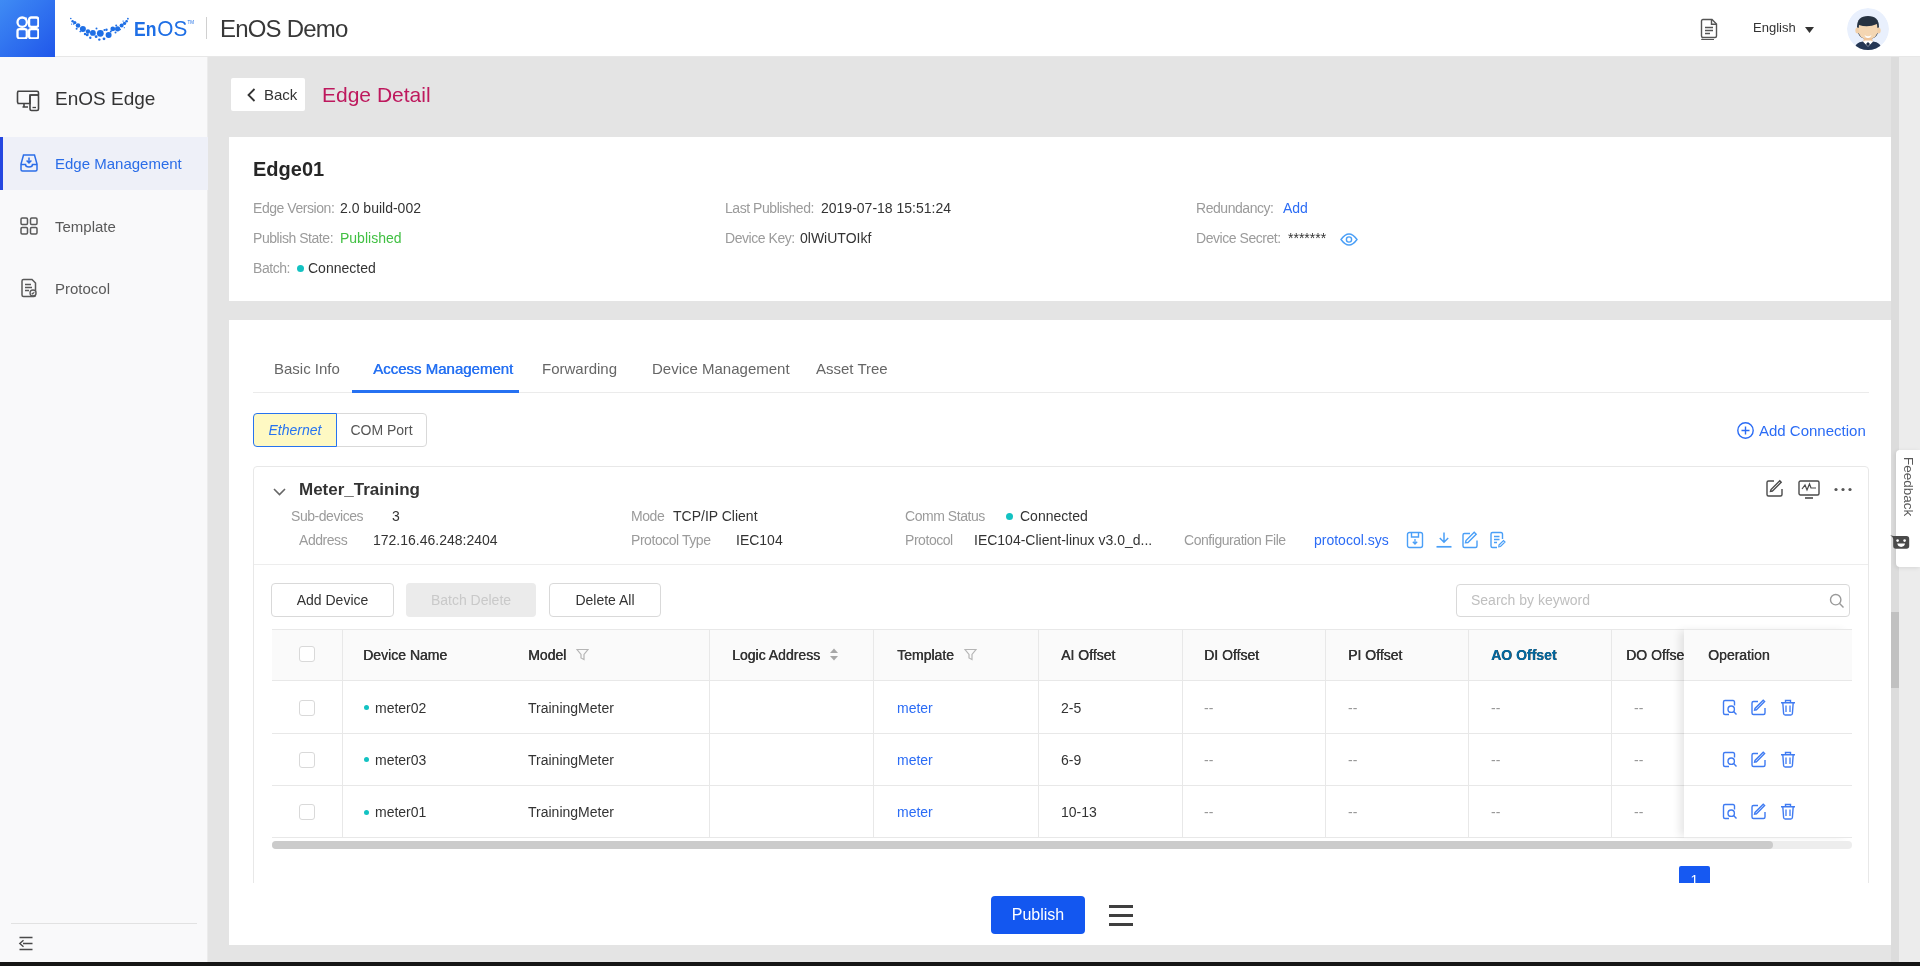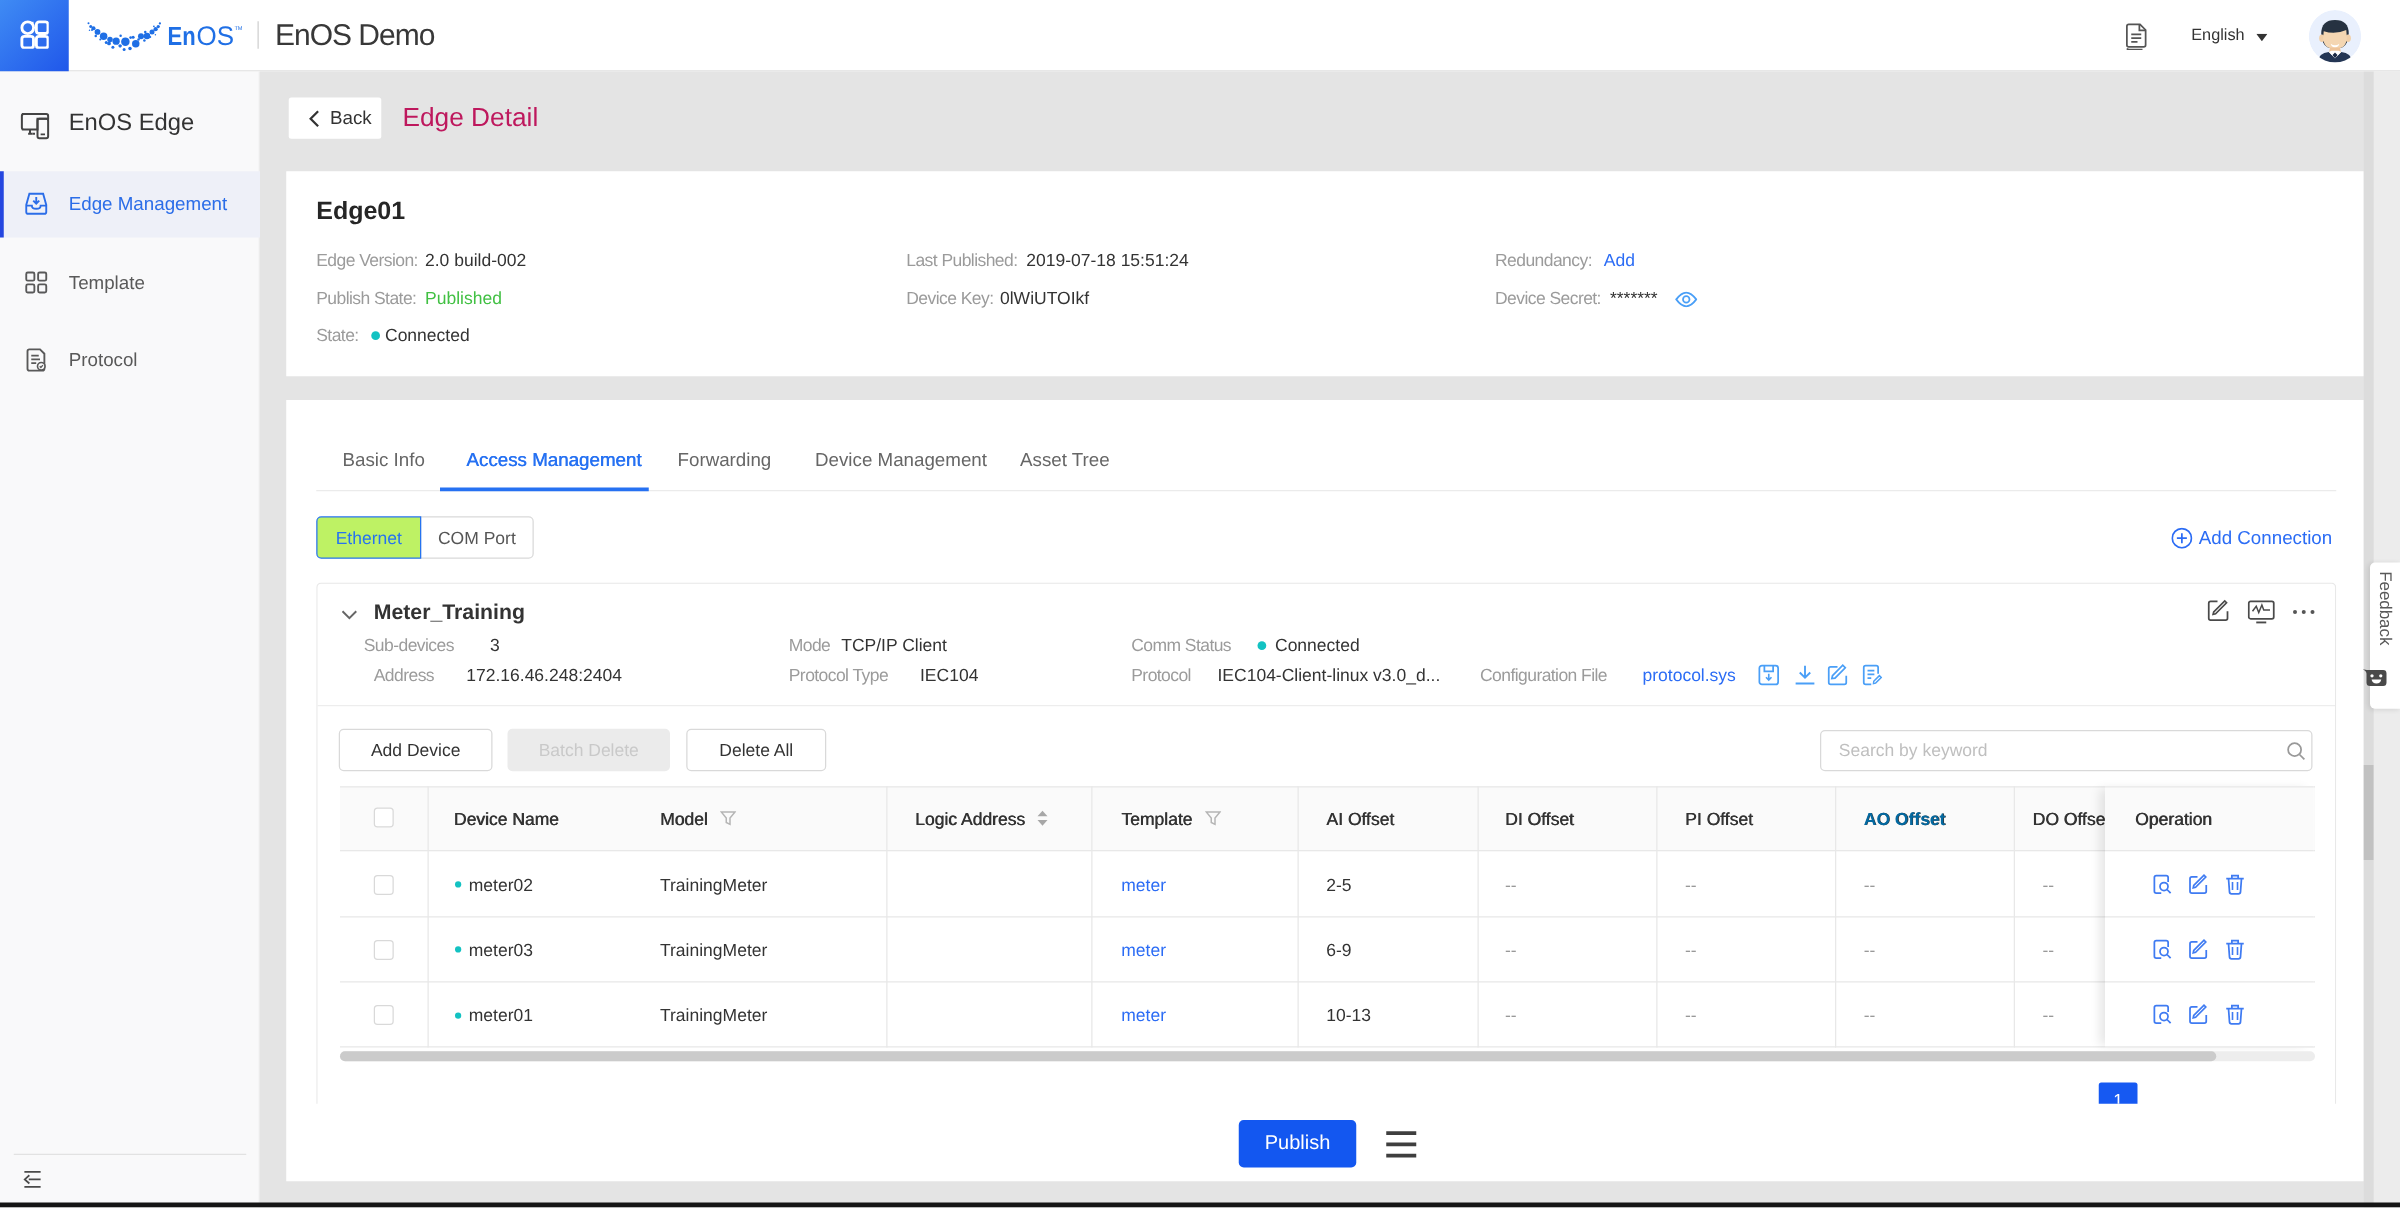--- a/index.html
+++ b/index.html
@@ -140,21 +140,21 @@
   </svg>
 <div class="abs" style="left:264px;top:86px;font-size:15px;color:#333;">Back</div>
 <div class="abs" style="left:322px;top:83px;font-size:21px;color:#be185d;">Edge Detail</div>
 
 <div class="abs" style="left:229px;top:137px;width:1662px;height:164px;background:#fff;">
   <div class="abs" style="left:24px;top:21px;font-size:20px;font-weight:bold;color:#262626;">Edge01</div>
   <div class="abs lb" style="left:24px;top:63px;">Edge Version:</div>
     <div class="abs" style="left:111px;top:63px;">2.0 build-002</div>
   <div class="abs lb" style="left:24px;top:93px;">Publish State:</div>
     <div class="abs" style="left:111px;top:93px;color:#41c043;">Published</div>
-  <div class="abs lb" style="left:24px;top:123px;">State:</div>
+  <div class="abs lb" style="left:24px;top:123px;">Batch:</div>
     <div class="abs" style="left:68px;top:128px;width:7px;height:7px;border-radius:50%;background:#13c2c2;"></div>
     <div class="abs" style="left:79px;top:123px;">Connected</div>
   <div class="abs lb" style="left:496px;top:63px;">Last Published:</div>
     <div class="abs" style="left:592px;top:63px;">2019-07-18 15:51:24</div>
   <div class="abs lb" style="left:496px;top:93px;">Device Key:</div>
     <div class="abs" style="left:571px;top:93px;">0lWiUTOIkf</div>
   <div class="abs lb" style="left:967px;top:63px;">Redundancy:</div>
     <div class="abs blue" style="left:1054px;top:63px;">Add</div>
   <div class="abs lb" style="left:967px;top:93px;">Device Secret:</div>
     <div class="abs" style="left:1059px;top:93px;">*******</div>
@@ -167,21 +167,21 @@
 <div class="abs" style="left:229px;top:320px;width:1662px;height:625px;background:#fff;">
 
   <div class="abs" style="left:45px;top:40px;font-size:15px;color:#666;">Basic Info</div>
   <div class="abs" style="left:144px;top:40px;font-size:15px;color:#2671f2;text-shadow:0.45px 0 0 #2671f2;">Access Management</div>
   <div class="abs" style="left:313px;top:40px;font-size:15px;color:#666;">Forwarding</div>
   <div class="abs" style="left:423px;top:40px;font-size:15px;color:#666;">Device Management</div>
   <div class="abs" style="left:587px;top:40px;font-size:15px;color:#666;">Asset Tree</div>
   <div class="abs" style="left:24px;top:72px;width:1616px;height:1px;background:#ebebeb;"></div>
   <div class="abs" style="left:123px;top:70px;width:167px;height:3px;background:#2671f2;"></div>
 
-  <div class="abs" style="left:24px;top:93px;width:84px;height:34px;border:1px solid #2673f0;border-radius:4px 0 0 4px;color:#2673f0;text-align:center;line-height:32px;background:#bef264;z-index:2;">Ethernet</div>
+  <div class="abs" style="left:24px;top:93px;width:84px;height:34px;border:1px solid #2673f0;border-radius:4px 0 0 4px;color:#2673f0;text-align:center;line-height:32px;background:#fef9c3;z-index:2;font-style:italic;">Ethernet</div>
   <div class="abs" style="left:107px;top:93px;width:91px;height:34px;border:1px solid #d9d9d9;border-radius:0 4px 4px 0;color:#555;text-align:center;line-height:32px;background:#fff;">COM Port</div>
 
   <svg width="17" height="17" viewBox="0 0 17 17" class="abs" style="left:1508px;top:102px;" fill="none" stroke="#2b6cf5" stroke-width="1.4">
       <circle cx="8.5" cy="8.5" r="7.7"></circle>
       <path d="M8.5 4.5 V12.5 M4.5 8.5 H12.5"></path>
     </svg>
   <div class="abs" style="left:1530px;top:102px;font-size:15px;color:#2b6cf5;">Add Connection</div>
 
   <div class="abs" style="left:24px;top:146px;width:1616px;height:417px;overflow:hidden;">
     <div class="abs" style="left:0;top:0;width:1616px;height:450px;border:1px solid #e8e8e8;border-radius:4px;">

